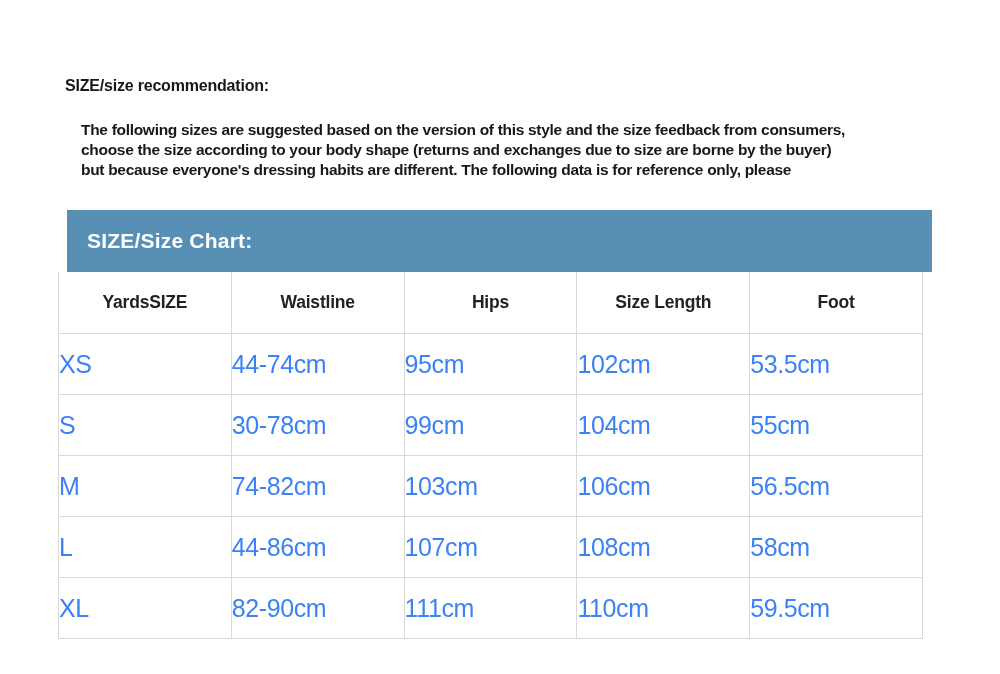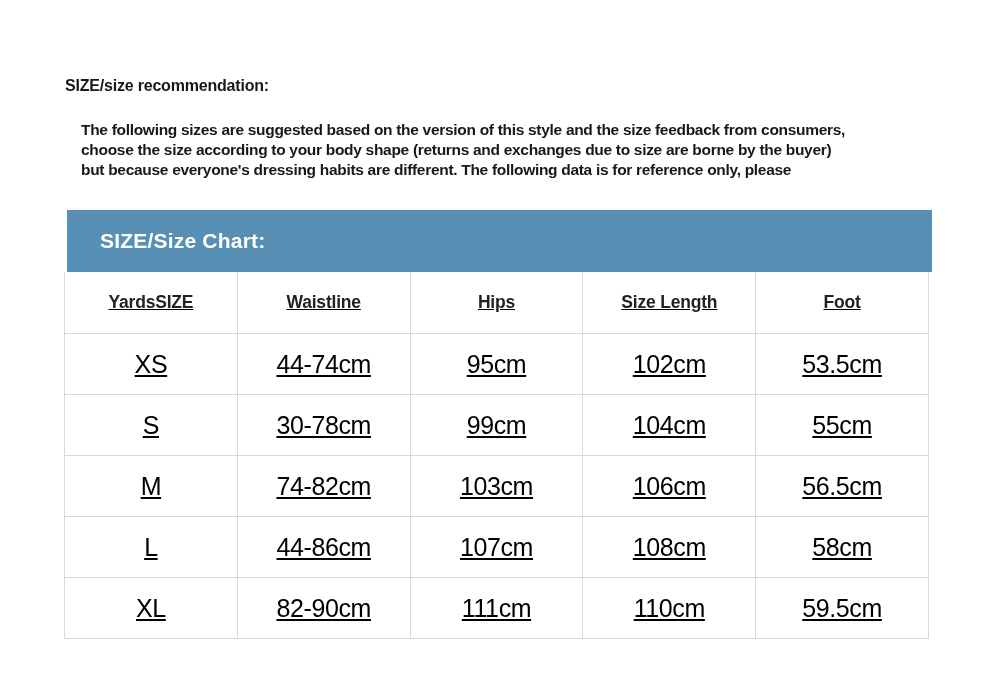--- a/index.html
+++ b/index.html
@@ -46,52 +46,50 @@
     width: 865px;
     height: 62px;
     background: #5890b5;
     display: flex;
     align-items: center;
   }
   .chart-bar-title {
     color: #ffffff;
     font-weight: bold;
     font-size: 21px;
-    padding-left: 33px;
+    padding-left: 20px;
     letter-spacing: 0.2px;
     white-space: nowrap;
   }
   table.size-table {
     position: absolute;
-    left: 64px;
+    left: 58px;
     top: 272px;
     width: 865px;
     border-collapse: collapse;
     table-layout: fixed;
     background: #ffffff;
-    text-decoration: underline;
   }
   table.size-table th {
     height: 61px;
     font-size: 17.5px;
     font-weight: bold;
     color: #222222;
     text-align: center;
     vertical-align: middle;
     border: 1px solid #d9d9d9;
     border-top: none;
     letter-spacing: -0.2px;
     padding: 0;
   }
   table.size-table td {
     height: 60px;
     font-size: 25px;
     font-weight: normal;
-    color: #000000;
-    text-align: center;
+    color: #3b82f6;
     vertical-align: middle;
     border: 1px solid #d9d9d9;
     letter-spacing: -0.4px;
     padding: 0;
   }
 </style>
 </head>
 <body>
 
 <div class="page">

